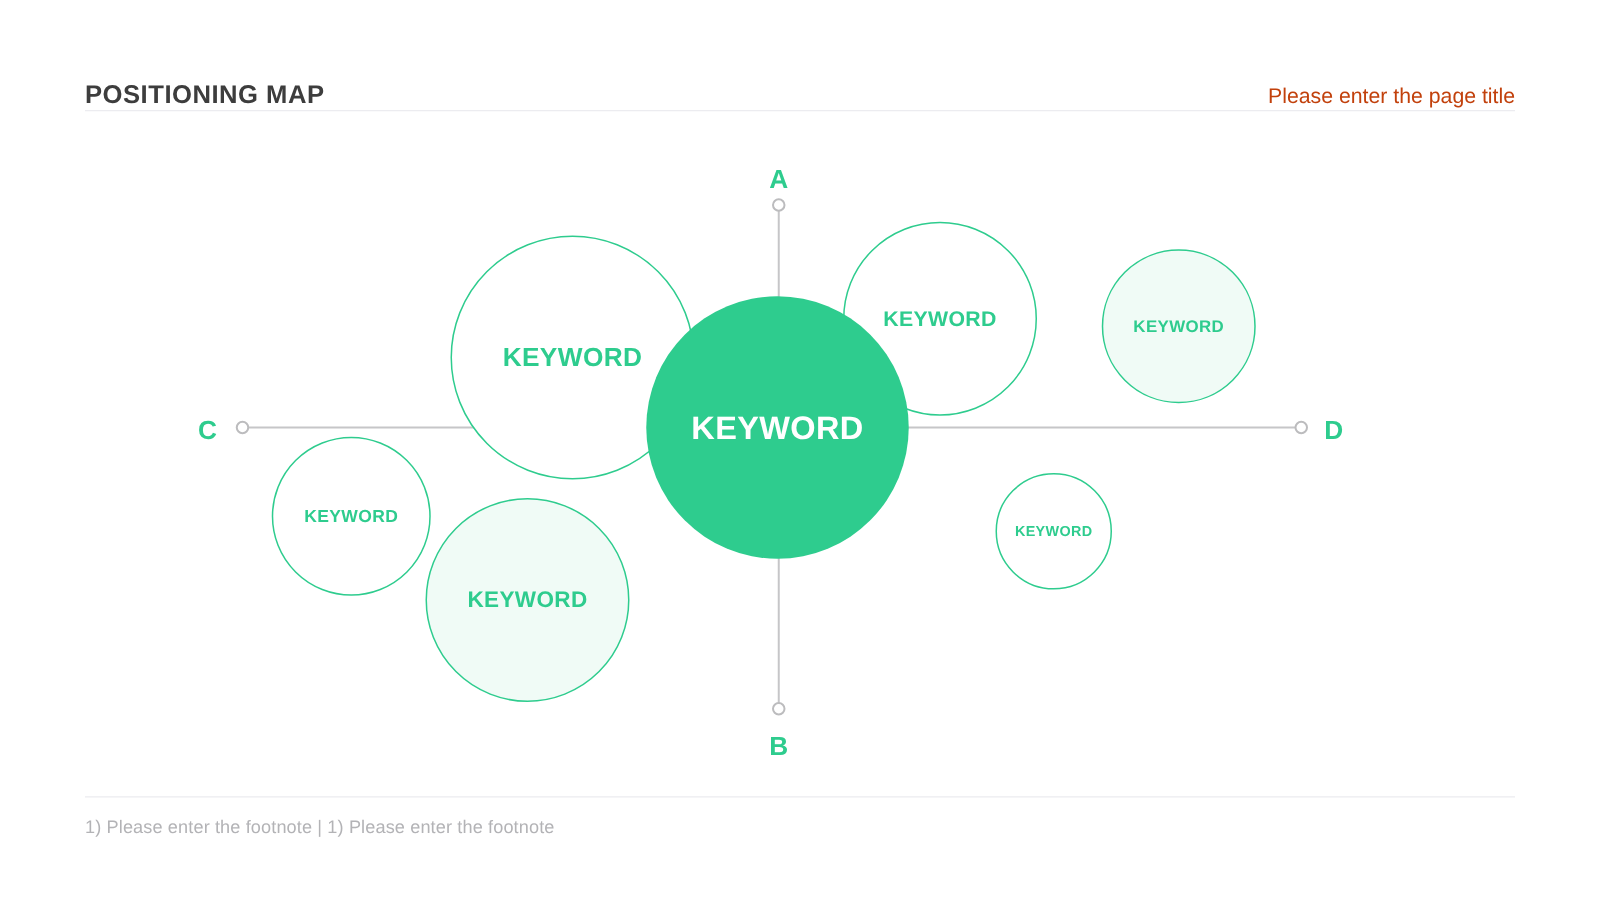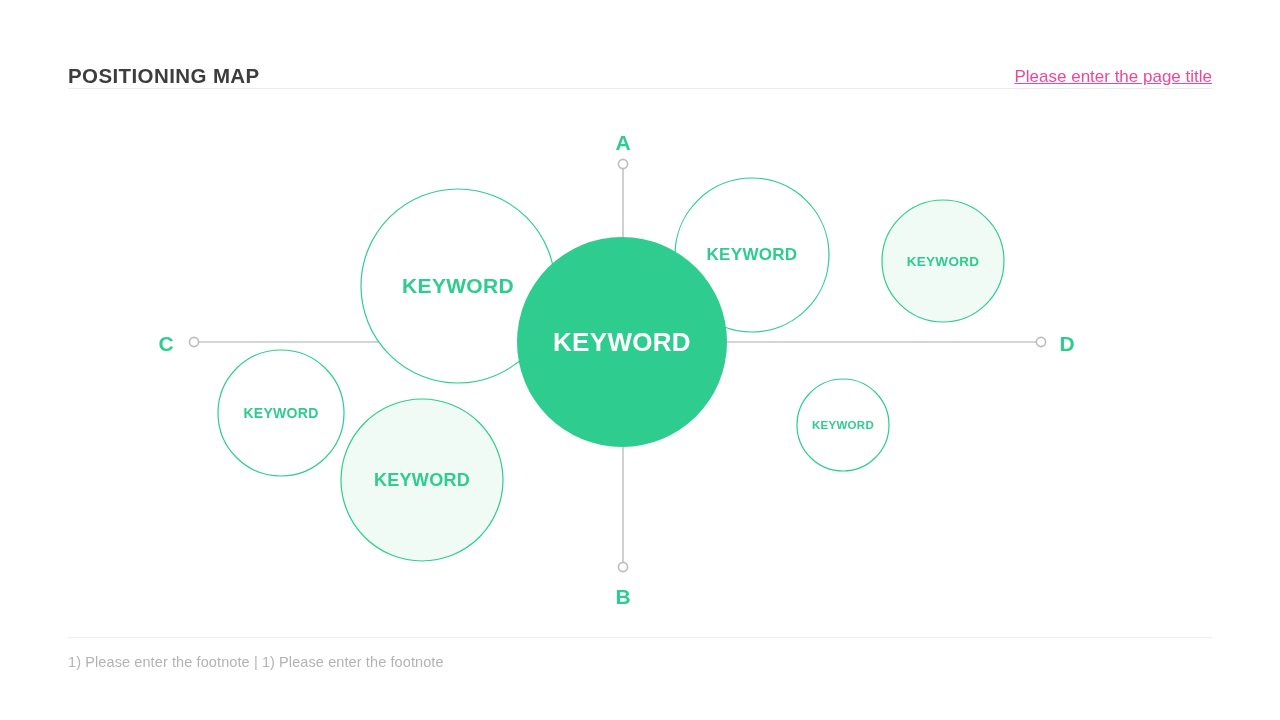--- a/index.html
+++ b/index.html
@@ -38,24 +38,23 @@
     font-size: 20.5px;
     font-weight: bold;
     letter-spacing: 0.4px;
     color: #3d3d3d;
     line-height: 1;
     padding-bottom: 2px;
   }
   .page-subtitle {
     font-size: 17px;
     font-weight: 400;
-    color: #ec4899;
+    color: #c2410c;
     line-height: 1;
     padding-bottom: 3px;
-    text-decoration: underline;
   }
   .header-rule {
     position: absolute;
     left: 68px;
     top: 88px;
     width: 1144px;
     height: 1px;
     background: #ececf0;
   }
 

